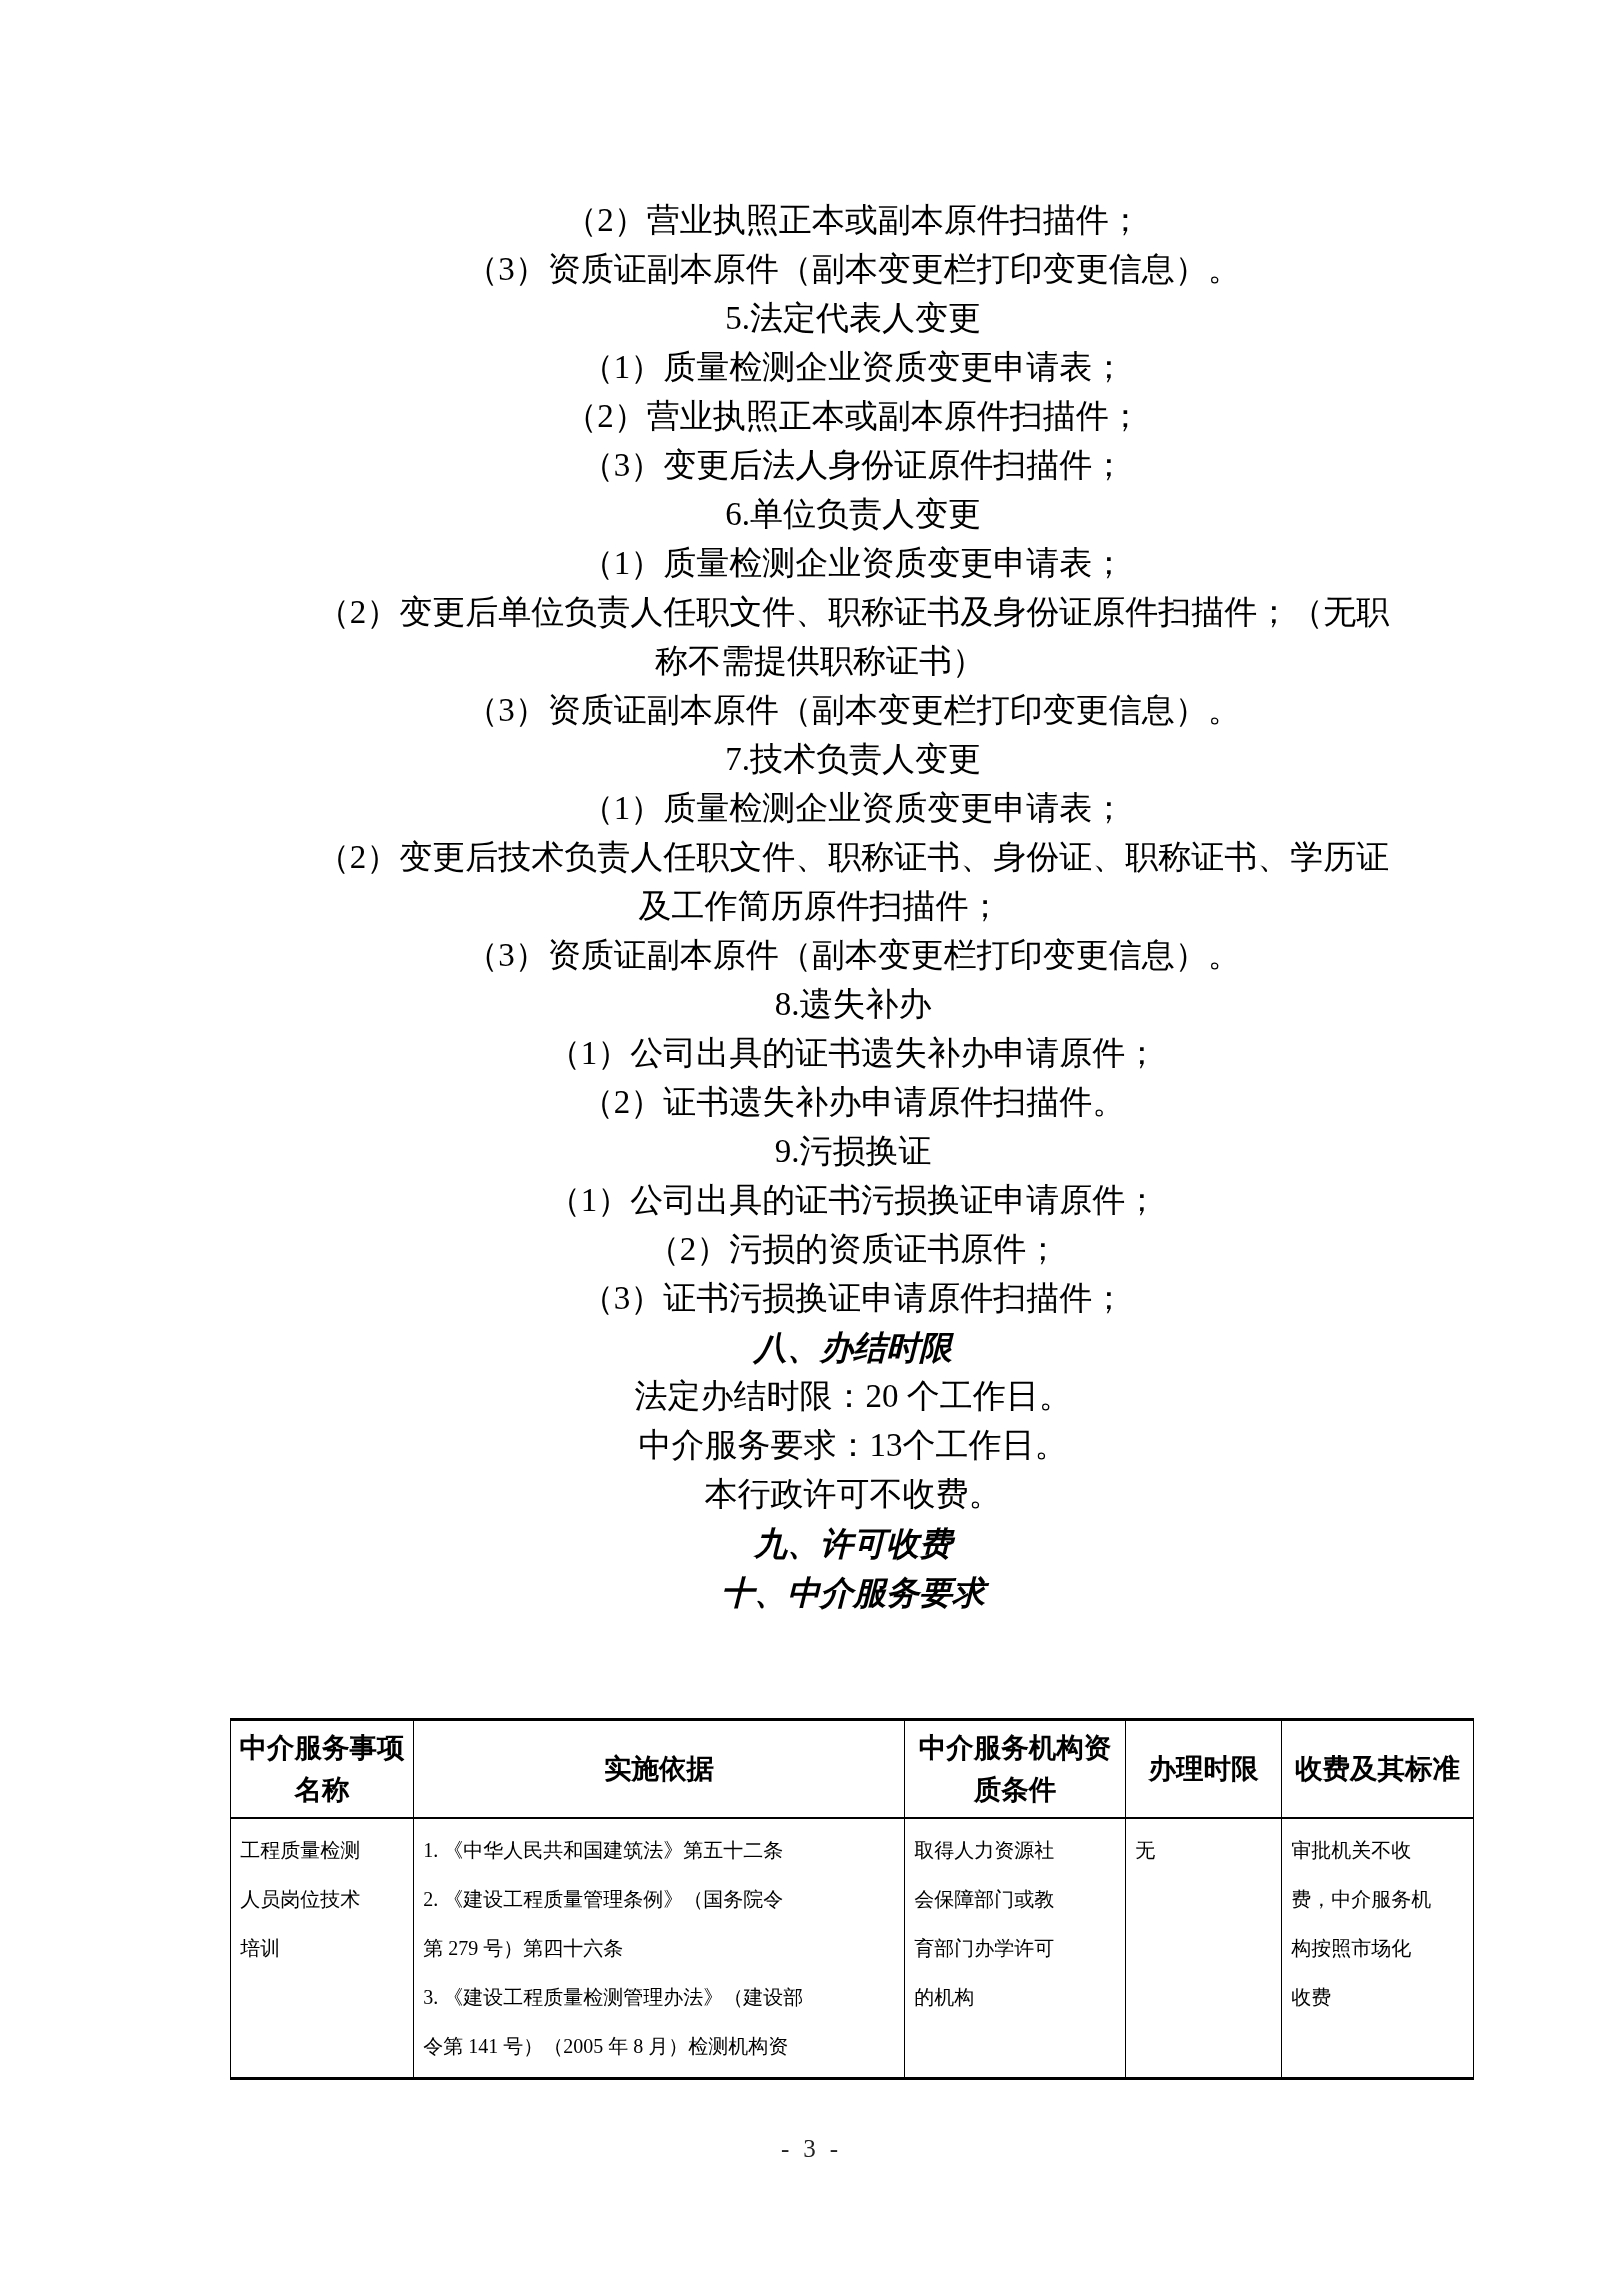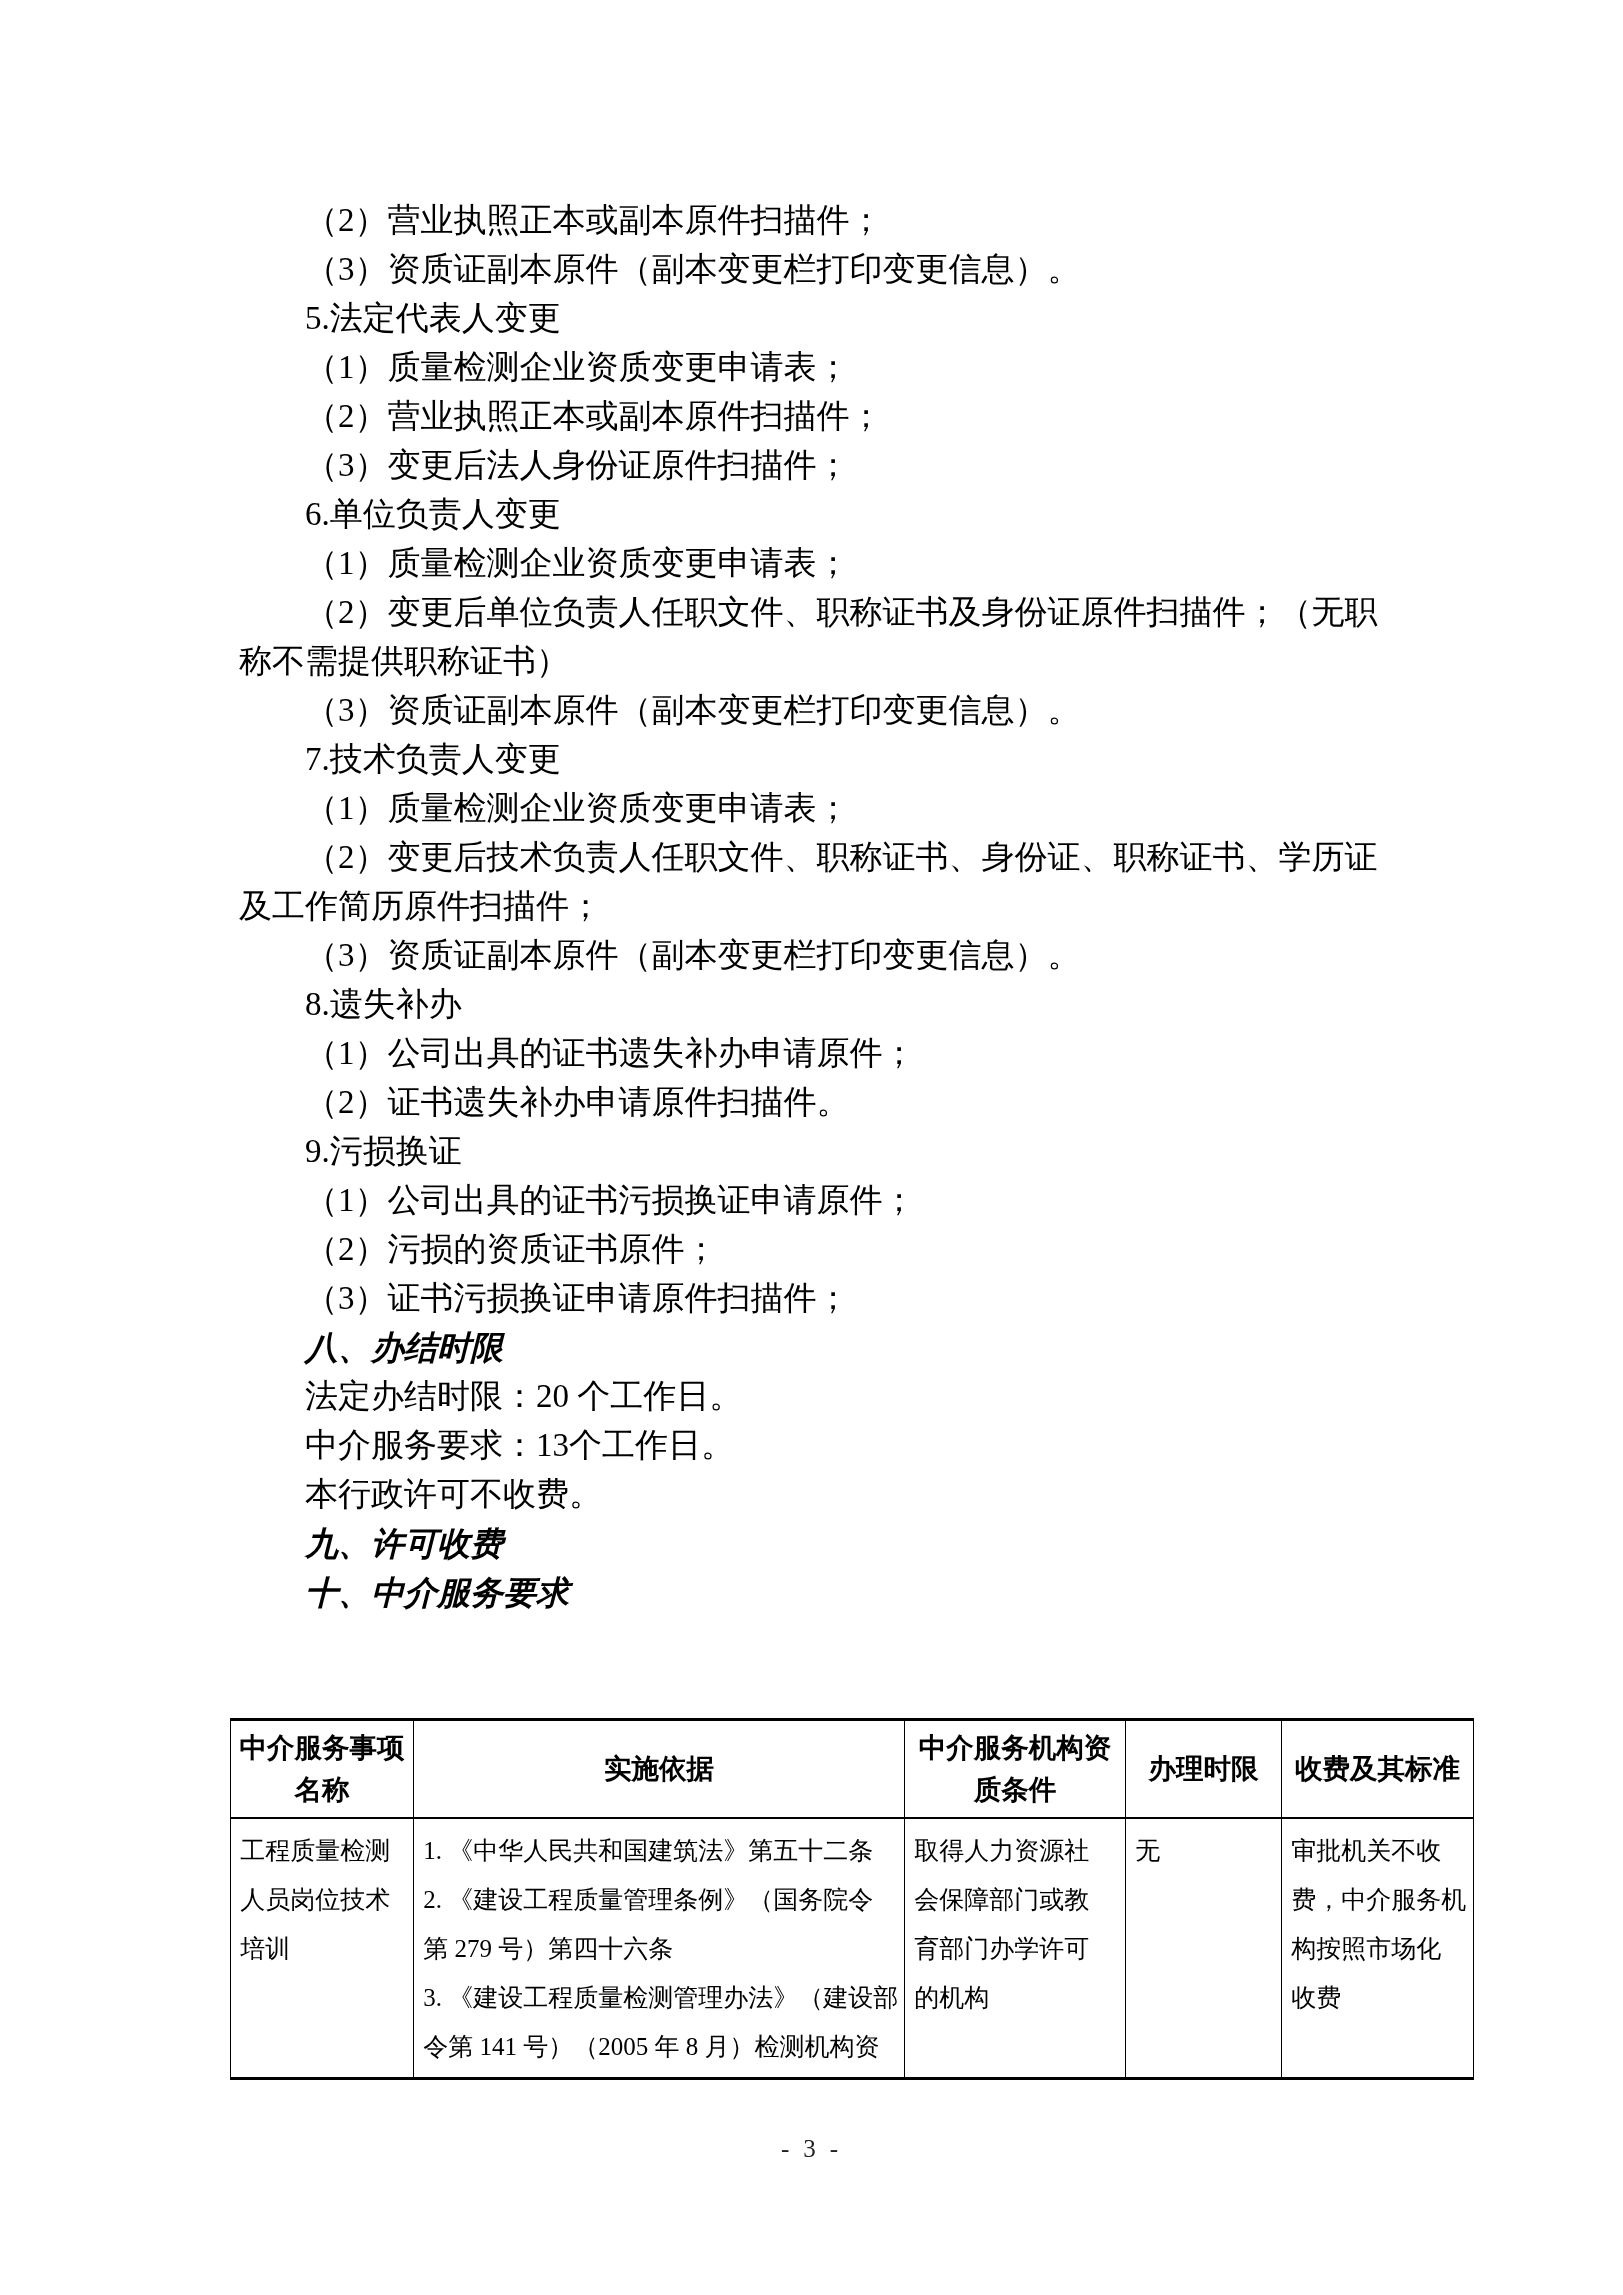--- a/index.html
+++ b/index.html
@@ -11,20 +11,21 @@
     background: #ffffff;
     font-family: "Liberation Serif", "DejaVu Serif", serif;
     color: #000000;
     overflow: hidden;
   }
   .content {
     position: absolute;
     left: 239px;
     top: 196px;
     width: 1162px;
+    text-align: center;
   }
   .line {
     font-size: 33px;
     line-height: 49px;
     white-space: nowrap;
     letter-spacing: 0;
   }
   .line.body { text-indent: 2em; }
   .line.cont { text-indent: 0; }
   .line.heading {
@@ -63,21 +64,21 @@
     line-height: 42px;
     white-space: nowrap;
   }
   table.svc tbody td {
     border: 1.3px solid #000;
     vertical-align: top;
     padding: 7.9px 5.2px 5.2px 9.2px;
     box-sizing: border-box;
   }
   table.svc tbody td .cl {
-    font-size: 25px;
+    font-size: 20px;
     line-height: 49px;
     white-space: nowrap;
   }
   .pagenum {
     position: absolute;
     top: 2132px;
     left: 0;
     width: 100%;
     text-align: center;
     font-size: 25px;

